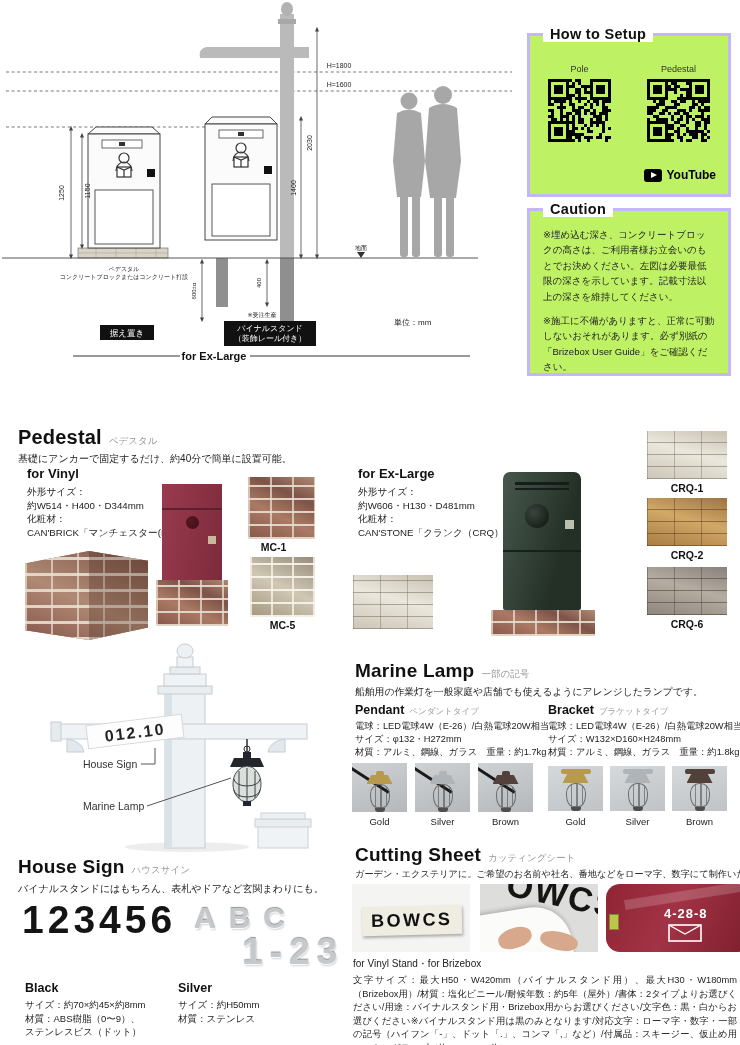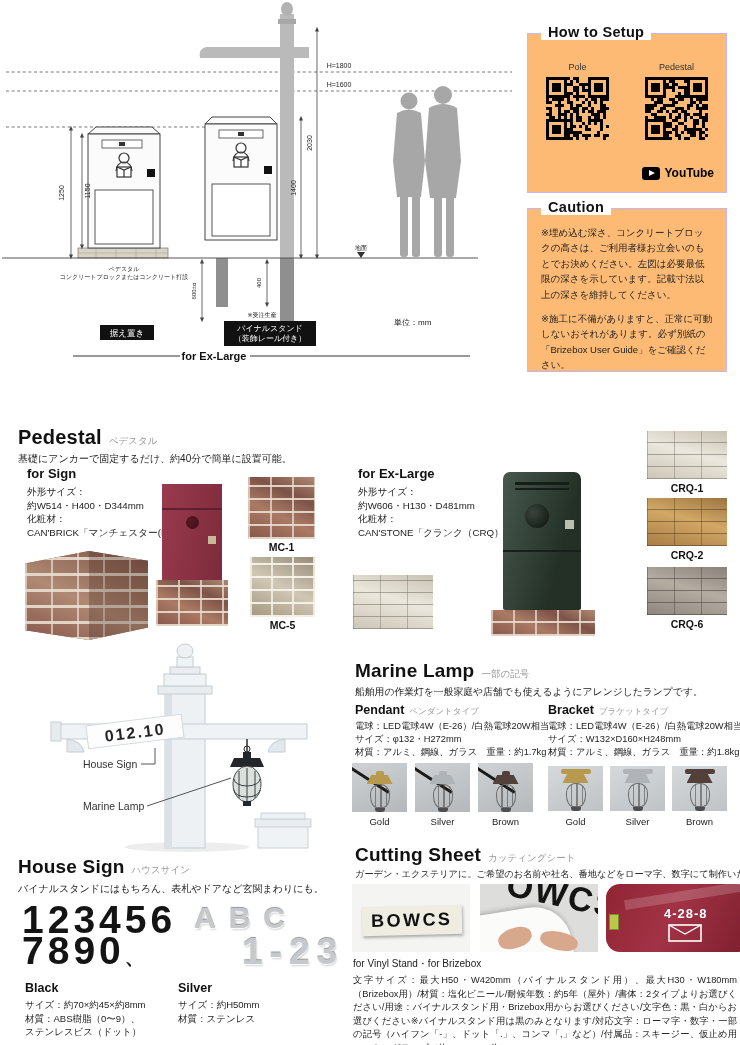--- a/index.html
+++ b/index.html
@@ -10,21 +10,21 @@
   .sec-title{display:flex;align-items:baseline;gap:7px;white-space:nowrap;}
   .sec-title .en{font-size:20px;font-weight:bold;color:#111;letter-spacing:.2px;}
   .sec-title .kana{font-size:9.5px;color:#989898;}
   .subtitle{font-size:10px;color:#222;white-space:nowrap;}
   .colhead{font-size:13px;font-weight:bold;color:#111;white-space:nowrap;}
   .colhead .kana{font-size:8.5px;color:#9a9a9a;font-weight:normal;margin-left:5px;}
   .spec{font-size:9.7px;color:#222;line-height:13.5px;white-space:nowrap;}
   .swatch-label{position:absolute;font-size:10.5px;font-weight:bold;color:#111;text-align:center;}
   .variant-label{position:absolute;font-size:9.5px;color:#222;text-align:center;}
   
-  .box-frame{position:absolute;border:1px solid #c4b5fd;background:#fdba74;}
+  .box-frame{position:absolute;border:3px solid #c4b5fd;background:#bef264;}
   .box-title{position:absolute;top:-10px;left:13px;background:#fff;padding:0 7px;
              font-size:14.5px;font-weight:bold;color:#111;letter-spacing:.3px;}
   .qr-col{width:72px;text-align:center;}
   .qr-label{font-size:9px;color:#333;margin-bottom:5px;}
   .qr{width:63px;height:63px;margin:0 auto;}
   .yt{position:absolute;right:12px;bottom:12px;display:flex;align-items:center;gap:4px;
       font-weight:bold;font-size:12px;color:#000;}
   .yt-icon{width:18px;height:13px;background:#000;border-radius:3px;position:relative;}
   .yt-icon:after{content:"";position:absolute;left:7px;top:3.5px;border-left:6px solid #fff;
       border-top:3px solid transparent;border-bottom:3px solid transparent;}
@@ -741,41 +741,41 @@
       <p class="caution-p">※施工に不備がありますと、正常に可動しないおそれがあります。必ず別紙の「Brizebox User Guide」をご確認ください。</p>
     </div>
   </div>
 
   <div class="abs sec-title" style="left:18px;top:426px;">
     <span class="en">Pedestal</span>
     <span class="kana">ペデスタル</span>
   </div>
   <div class="abs subtitle" style="left:18px;top:452px;">基礎にアンカーで固定するだけ、約40分で簡単に設置可能。</div>
 
-  <div class="abs colhead" style="left:27px;top:466px;">for Sign</div>
+  <div class="abs colhead" style="left:27px;top:466px;">for Vinyl</div>
   <div class="abs spec" style="left:27px;top:485px;">
     <div>外形サイズ：</div>
     <div>約W514・H400・D344mm</div>
     <div>化粧材：</div>
     <div>CAN'BRICK「マンチェスター(MC)」</div>
   </div>
 
   <div class="abs brickcorner" style="left:25px;top:551px;width:123px;height:89px;"></div>
 
   <div class="photo" style="left:148px;top:478px;width:88px;height:150px;">
     <div style="position:absolute;left:14px;top:6px;width:60px;height:96px;background:linear-gradient(100deg,#9a3a4e,#7c2b3c);">
       <div style="height:24px;border-bottom:2px solid #5e1f2e;"></div>
       <div style="position:absolute;left:24px;top:32px;width:13px;height:13px;border-radius:50%;background:radial-gradient(circle at 35% 35%,#5a1722,#3c0f18);"></div>
       <div style="position:absolute;right:6px;top:52px;width:8px;height:8px;background:#c9b79a;"></div>
     </div>
     <div class="mc1" style="position:absolute;left:8px;top:102px;width:72px;height:46px;"></div>
   </div>
 
   <div class="sw mc1" style="left:248px;top:477px;width:67px;height:62px;"></div>
-  <div class="swatch-label" style="left:248px;top:541px;width:67px;">MC-1</div>
+  <div class="swatch-label" style="left:240px;top:541px;width:67px;">MC-1</div>
   <div class="sw mc5" style="left:250px;top:557px;width:65px;height:60px;"></div>
   <div class="swatch-label" style="left:250px;top:619px;width:65px;">MC-5</div>
 
   <div class="abs colhead" style="left:358px;top:466px;">for Ex-Large</div>
   <div class="abs spec" style="left:358px;top:485px;">
     <div>外形サイズ：</div>
     <div>約W606・H130・D481mm</div>
     <div>化粧材：</div>
     <div>CAN'STONE「クランク（CRQ）」</div>
   </div>
@@ -926,21 +926,20 @@
   </div>
 
   <div class="abs sec-title" style="left:18px;top:856px;">
     <span class="en" style="font-size:19px;">House Sign</span>
     <span class="kana">ハウスサイン</span>
   </div>
   <div class="abs subtitle" style="left:18px;top:882px;">バイナルスタンドにはもちろん、表札やドアなど玄関まわりにも。</div>
 
   <div class="abs hs-black" style="left:22px;top:904px;">
     <div>123456</div>
-    <div><span>7890</span><span class="hs-dot">、</span></div>
   </div>
   <div class="abs hs-silver" style="left:194px;top:902px;">
     <div class="l1">ABC</div>
     <div class="l2">1-23</div>
   </div>
 
   <div class="abs colhead" style="left:25px;top:981px;font-size:12.5px;">Black</div>
   <div class="abs spec" style="left:25px;top:998px;font-size:9.5px;">
     <div>サイズ：約70×約45×約8mm</div>
     <div>材質：ABS樹脂（0〜9）、</div>

